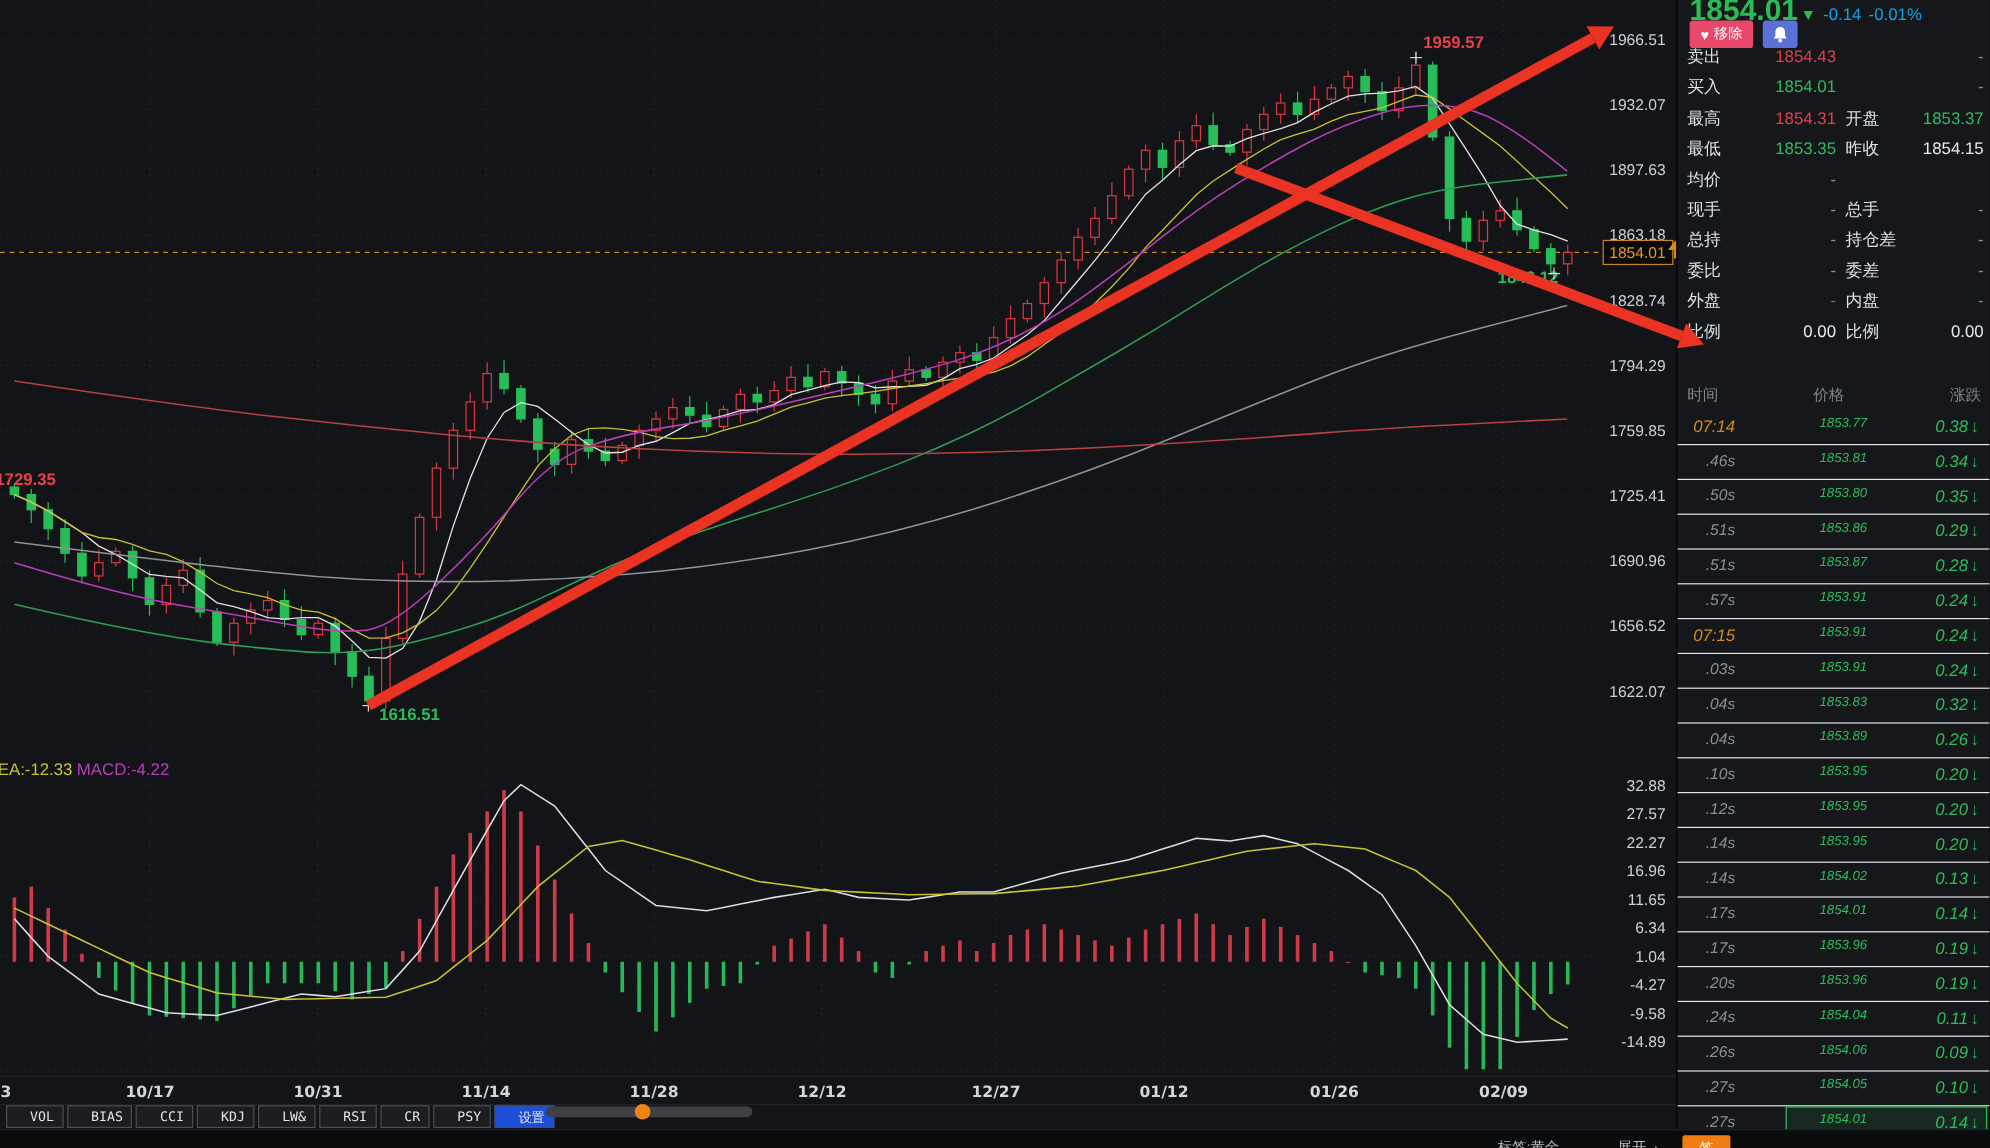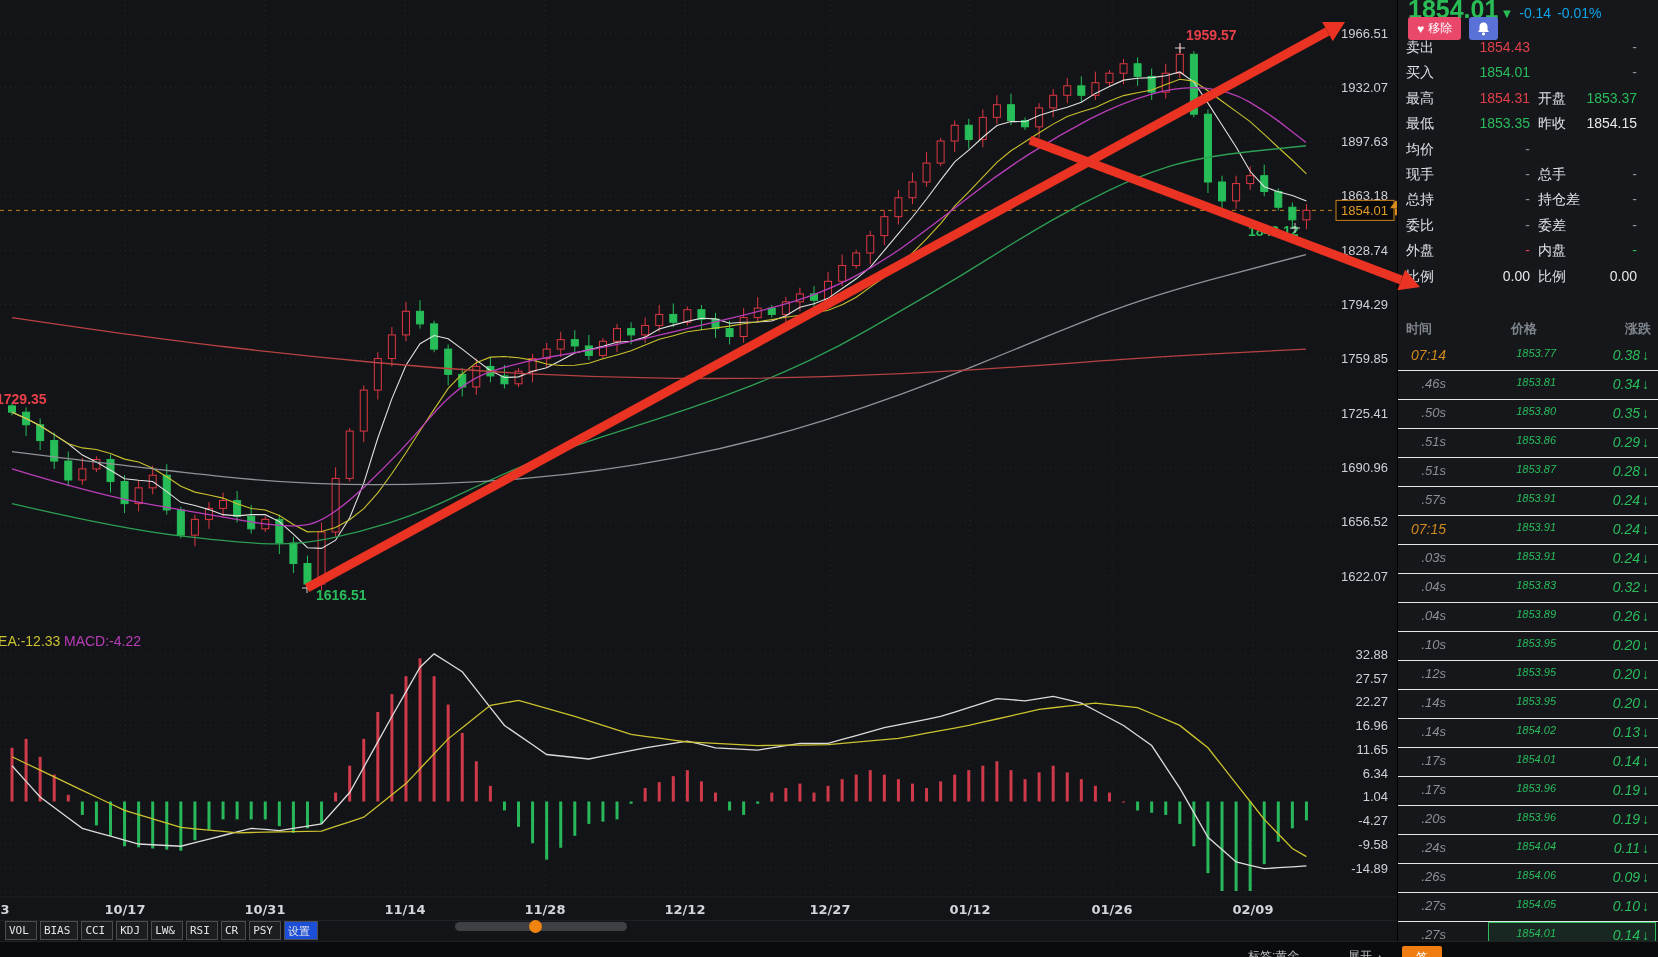--- a/index.html
+++ b/index.html
@@ -12,46 +12,46 @@
     border-left:1px solid #000;z-index:10;}
   #hdr{position:absolute;left:10px;top:-5px;white-space:nowrap;}
   #big-price{font-size:25px;font-weight:bold;color:#2abd55;letter-spacing:0px;}
   .dir{font-size:13px;color:#2abd55;margin-left:2px;}
   .chg{font-size:14px;color:#0ea5e9;margin-left:6px;}
   #btnrow{position:absolute;left:10px;top:17px;height:24px;display:flex;gap:8px;}
   .btn-remove{background:#e9486b;color:#fff;font-size:12px;border-radius:3px;height:23px;
     display:flex;align-items:center;padding:0 9px;gap:4px;cursor:pointer;}
   .btn-bell{background:#5a72d8;border-radius:3px;width:29px;height:23px;display:flex;
     align-items:center;justify-content:center;cursor:pointer;}
-  #quote-rows{position:absolute;left:0;top:36px;right:16px;}
+  #quote-rows{position:absolute;left:0;top:36px;right:0;}
   .qrow{position:relative;height:25.4px;font-size:14px;}
   .ql1{position:absolute;left:8px;top:3px;color:#dde1e6;}
   .qv1{position:absolute;left:60px;width:72px;top:3px;text-align:right;}
   .ql2{position:absolute;left:140px;top:3px;color:#dde1e6;}
   .qv2{position:absolute;right:6px;top:3px;text-align:right;}
   .c-red{color:#e0404a;} .c-green{color:#2abd5c;} .c-white{color:#e6e9ec;} .c-gray{color:#8b9096;}
-  #thead{position:absolute;left:0;top:316px;right:0;height:24px;font-size:13px;color:#7e858d;font-weight:bold;}
+  #thead{position:absolute;left:0;top:316px;right:0;height:24px;font-size:13px;color:#7e858d;}
   #thead .h-time{position:absolute;left:8px;top:4px;}
   #thead .h-price{position:absolute;left:96px;width:60px;text-align:center;top:4px;}
   #thead .h-chg{position:absolute;right:8px;top:4px;}
   #trades{position:absolute;left:0;top:342px;right:0;font-style:italic;}
   .trow{position:relative;height:28px;border-top:1px solid #e5e5e5;font-size:14px;}
   .trow:first-child{border-top:none;}
   .t-time{position:absolute;left:0px;width:48px;top:5px;text-align:right;color:#8b9096;font-size:13px;}
   .t-time.accent{color:#d08a1e;font-size:14px;}
   .t-price{position:absolute;left:80px;width:78px;top:5px;text-align:right;color:#2abd5c;font-size:11px;}
   .t-chg{position:absolute;left:190px;width:52px;top:5px;text-align:right;color:#2abd5c;}
   .t-arr{position:absolute;left:244px;top:5px;color:#2abd5c;font-weight:bold;}
   .t-hl{position:absolute;left:90px;right:3px;top:0px;bottom:1px;border:1px solid #2fbd58;
     background:rgba(47,189,88,0.10);}
   
   #tabsrow{position:absolute;left:2px;top:921px;height:19px;display:flex;z-index:20;}
   .tab{border:1px solid #4b4d50;background:#1c1d1f;color:#e2e5e8;
     font-family:"DejaVu Sans Mono","Liberation Mono",monospace;font-size:11px;
-    padding:2px 7px 0 3px;margin-left:3px;height:15px;cursor:pointer;}
+    padding:2px 7px 0 19px;margin-left:3px;height:15px;cursor:pointer;}
   .tab.settings{background:#1d4ed8;}
   #scrollbar{position:absolute;left:455px;top:922px;width:172px;height:9px;background:#3e4044;
     border-radius:5px;z-index:20;cursor:pointer;}
   #scroll-dot{position:absolute;left:74px;top:-2px;width:13px;height:13px;border-radius:7px;
     background:#ef8410;}
   
   #bottombar{position:absolute;left:0;top:941px;width:1658px;height:16px;background:#0a0b0c;
     border-top:1px solid #202226;overflow:hidden;z-index:20;}
   #bb-tag{position:absolute;left:1248px;top:6px;color:#b9bdc2;font-size:12px;}
   #bb-expand{position:absolute;left:1348px;top:6px;color:#b9bdc2;font-size:12px;cursor:pointer;}

